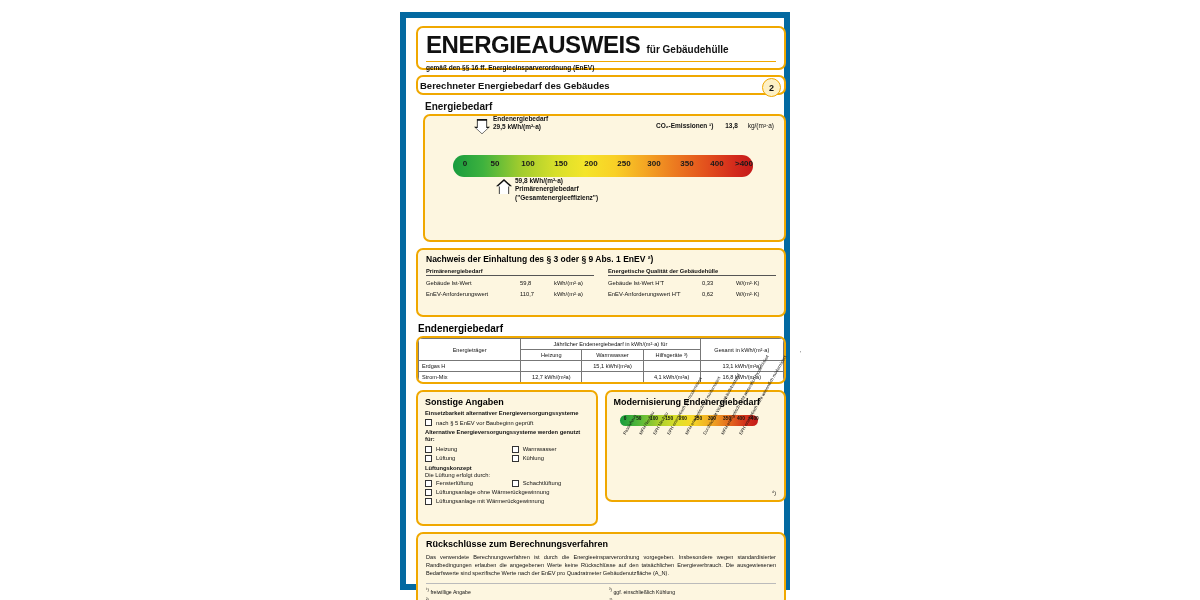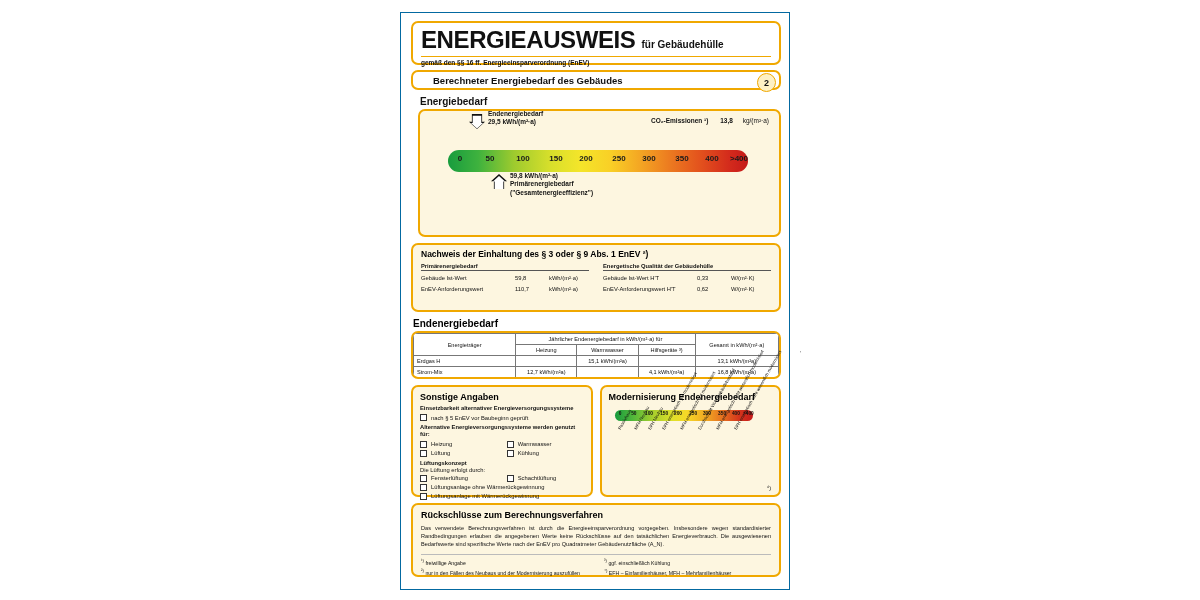--- a/index.html
+++ b/index.html
@@ -18,21 +18,21 @@
     background: #ffffff;
   }
   
   .sheet {
     position: absolute;
     left: 400px;
     top: 12px;
     width: 390px;
     height: 578px;
     background: #ffffff;
-    border: 1px solid #0369a1;
+    border: 6px solid #0369a1;
     box-sizing: border-box;
   }
   .sheet-inner {
     position: absolute;
     left: 10px;
     top: 8px;
     width: 370px;
     height: 562px;
   }
   .tiny-mark {
@@ -86,21 +86,21 @@
     border-top: 1.5px solid #f0a800;
     padding-top: 2px;
   }
 
   
   .titlebar {
     height: 20px;
     margin-bottom: 6px;
     display: flex;
     align-items: center;
-    padding-left: 20px;
+    padding-left: 2px;
   }
   .titlebar .t {
     font-size: 9.5px;
     font-weight: bold;
     color: #111;
   }
   .page-circle {
     position: absolute;
     right: 3px;
     top: 1px;
@@ -280,21 +280,21 @@
     font-weight: normal;
     text-align: left;
     vertical-align: middle;
   }
   table.ee th { font-weight: normal; text-align: center; }
   table.ee .lead { width: 28%; }
   table.ee .ctr { text-align: center; }
 
   
   .mid { display: flex; gap: 7px; margin-bottom: 6px; }
-  .mid-l { width: 50%; height: 112px; padding: 5px 7px; }
+  .mid-l { width: 50%; height: 136px; padding: 5px 7px; }
   .mid-r { width: 50%; height: 112px; padding: 5px 7px; }
   .mid-l .t, .mid-r .t { font-size: 9px; font-weight: bold; }
   .sub-b {
     font-size: 5.8px;
     font-weight: bold;
     margin-top: 3px;
     color: #111;
     line-height: 1.25;
   }
   .chk-row {

